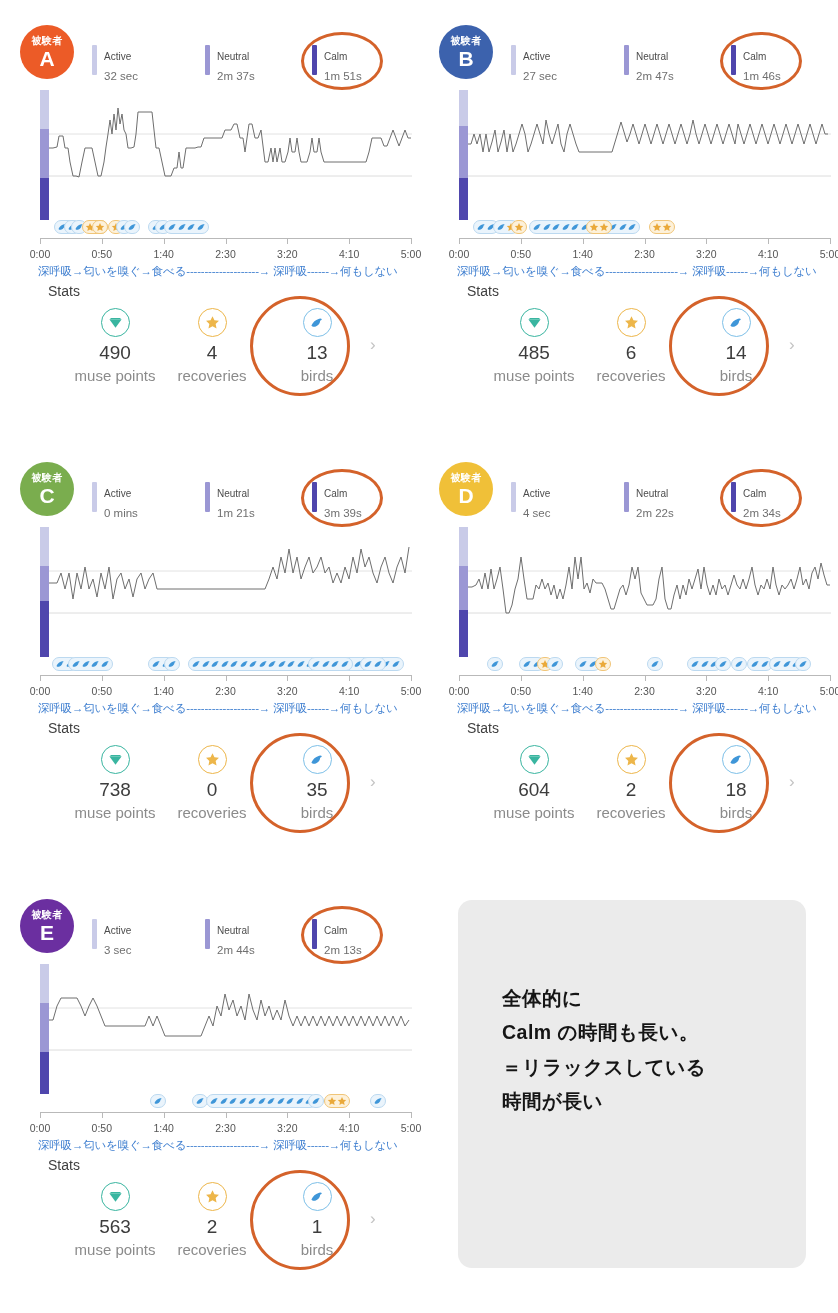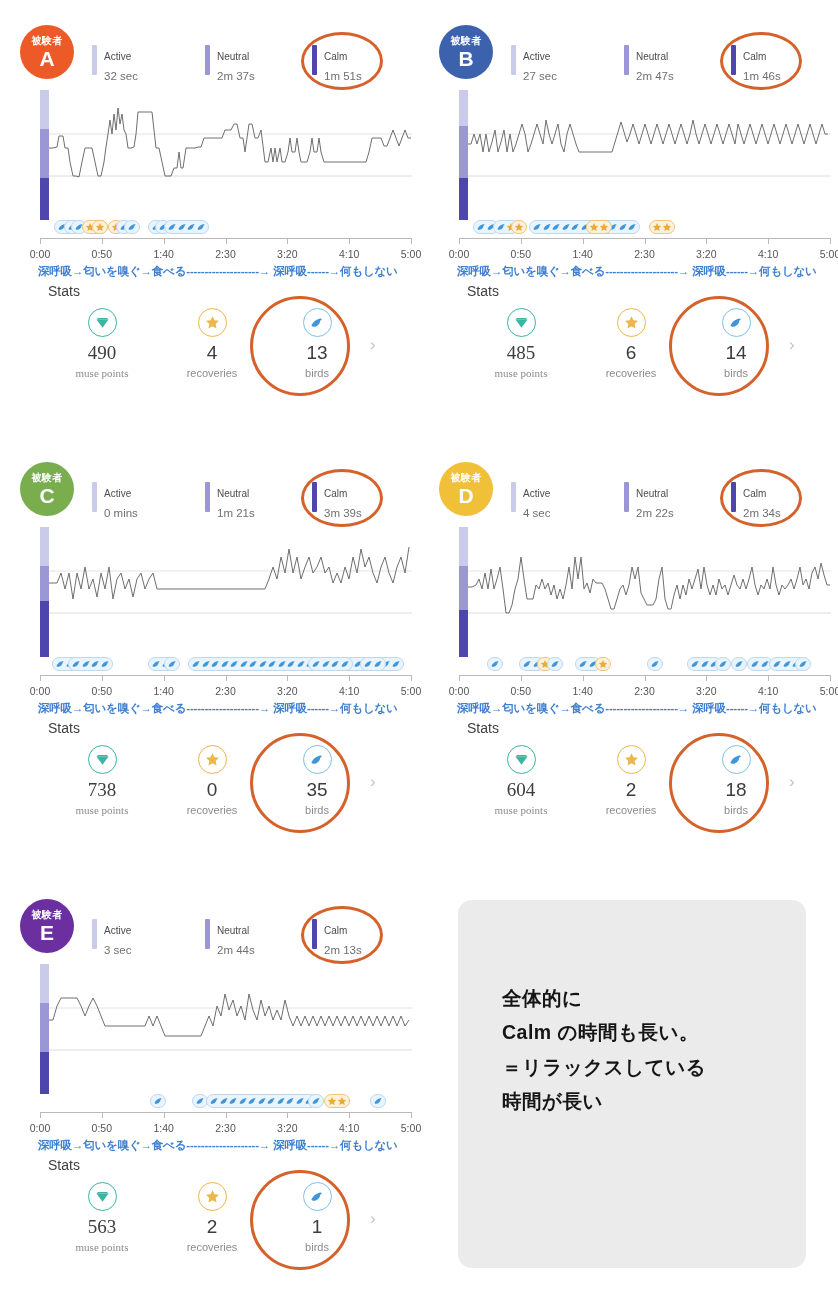--- a/index.html
+++ b/index.html
@@ -167,63 +167,62 @@
   }
 
   .phase {
     position: absolute;
     left: 38px; top: 264px;
     width: 382px;
     font-size: 11.5px;
     color: #3f7fd0;
     white-space: nowrap;
     letter-spacing: -0.2px;
-    font-weight: bold;
   }
 
   
   .stats-title {
     position: absolute;
     left: 48px; top: 283px;
     font-size: 14px;
     color: #3f3f3f;
   }
   .stats-row {
     position: absolute;
     left: 40px; top: 308px;
     width: 372px; height: 90px;
   }
   .stat {
     position: absolute;
     top: 0;
     width: 110px;
     text-align: center;
   }
-  .stat.s1 { left: 7px; font-family: Liberation Serif, serif; }
+  .stat.s1 { left: 20px; }
   .stat.s2 { left: 117px; }
   .stat.s3 { left: 222px; }
   .stat .ico-circle {
     width: 29px; height: 29px;
     border-radius: 50%;
     border: 1.6px solid #39b5a0;
     margin: 0 auto 6px;
     display: flex;
     align-items: center;
     justify-content: center;
     background: #ffffff;
   }
   .stat.s2 .ico-circle { border-color: #edb64a; }
   .stat.s3 .ico-circle { border-color: #7ec0e8; }
   .stat .num {
     font-size: 19px;
     color: #3d3d3d;
     line-height: 1.1;
   }
   .stat .cap {
-    font-size: 11px;
+    font-size: 15px;
     color: #8b8b8b;
     margin-top: 3px;
   }
   .ring-circle {
     position: absolute;
     left: 210px; top: -12px;
     width: 100px; height: 100px;
     border: 3.5px solid #d4622a;
     border-radius: 50%;
     pointer-events: none;

